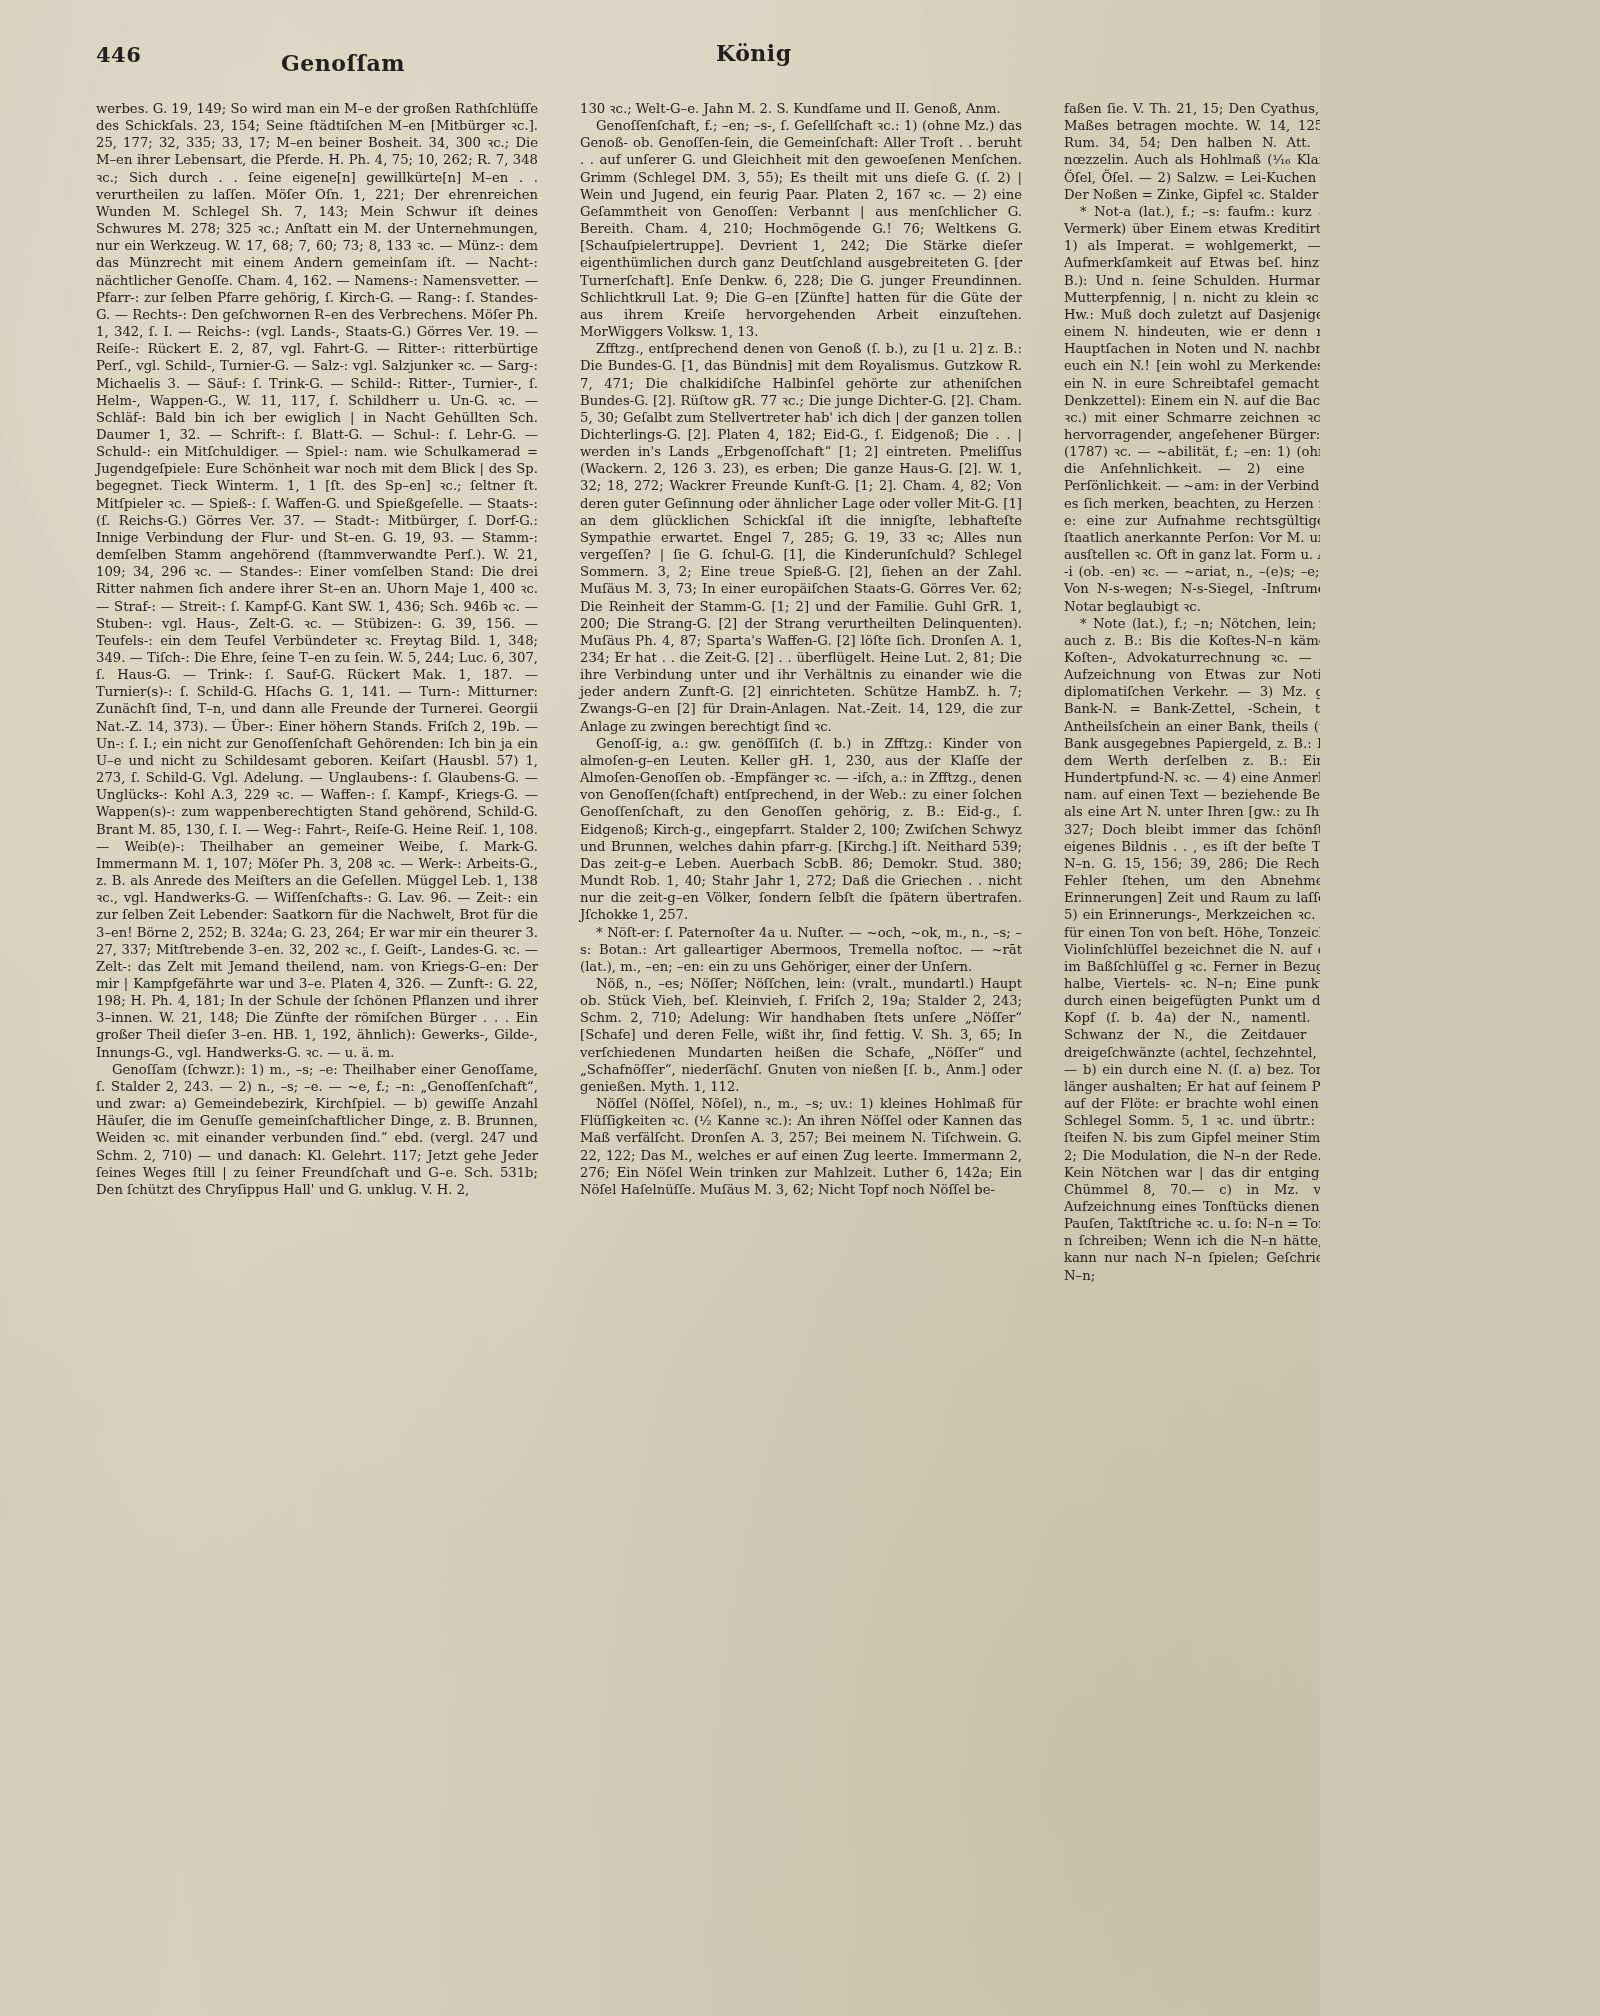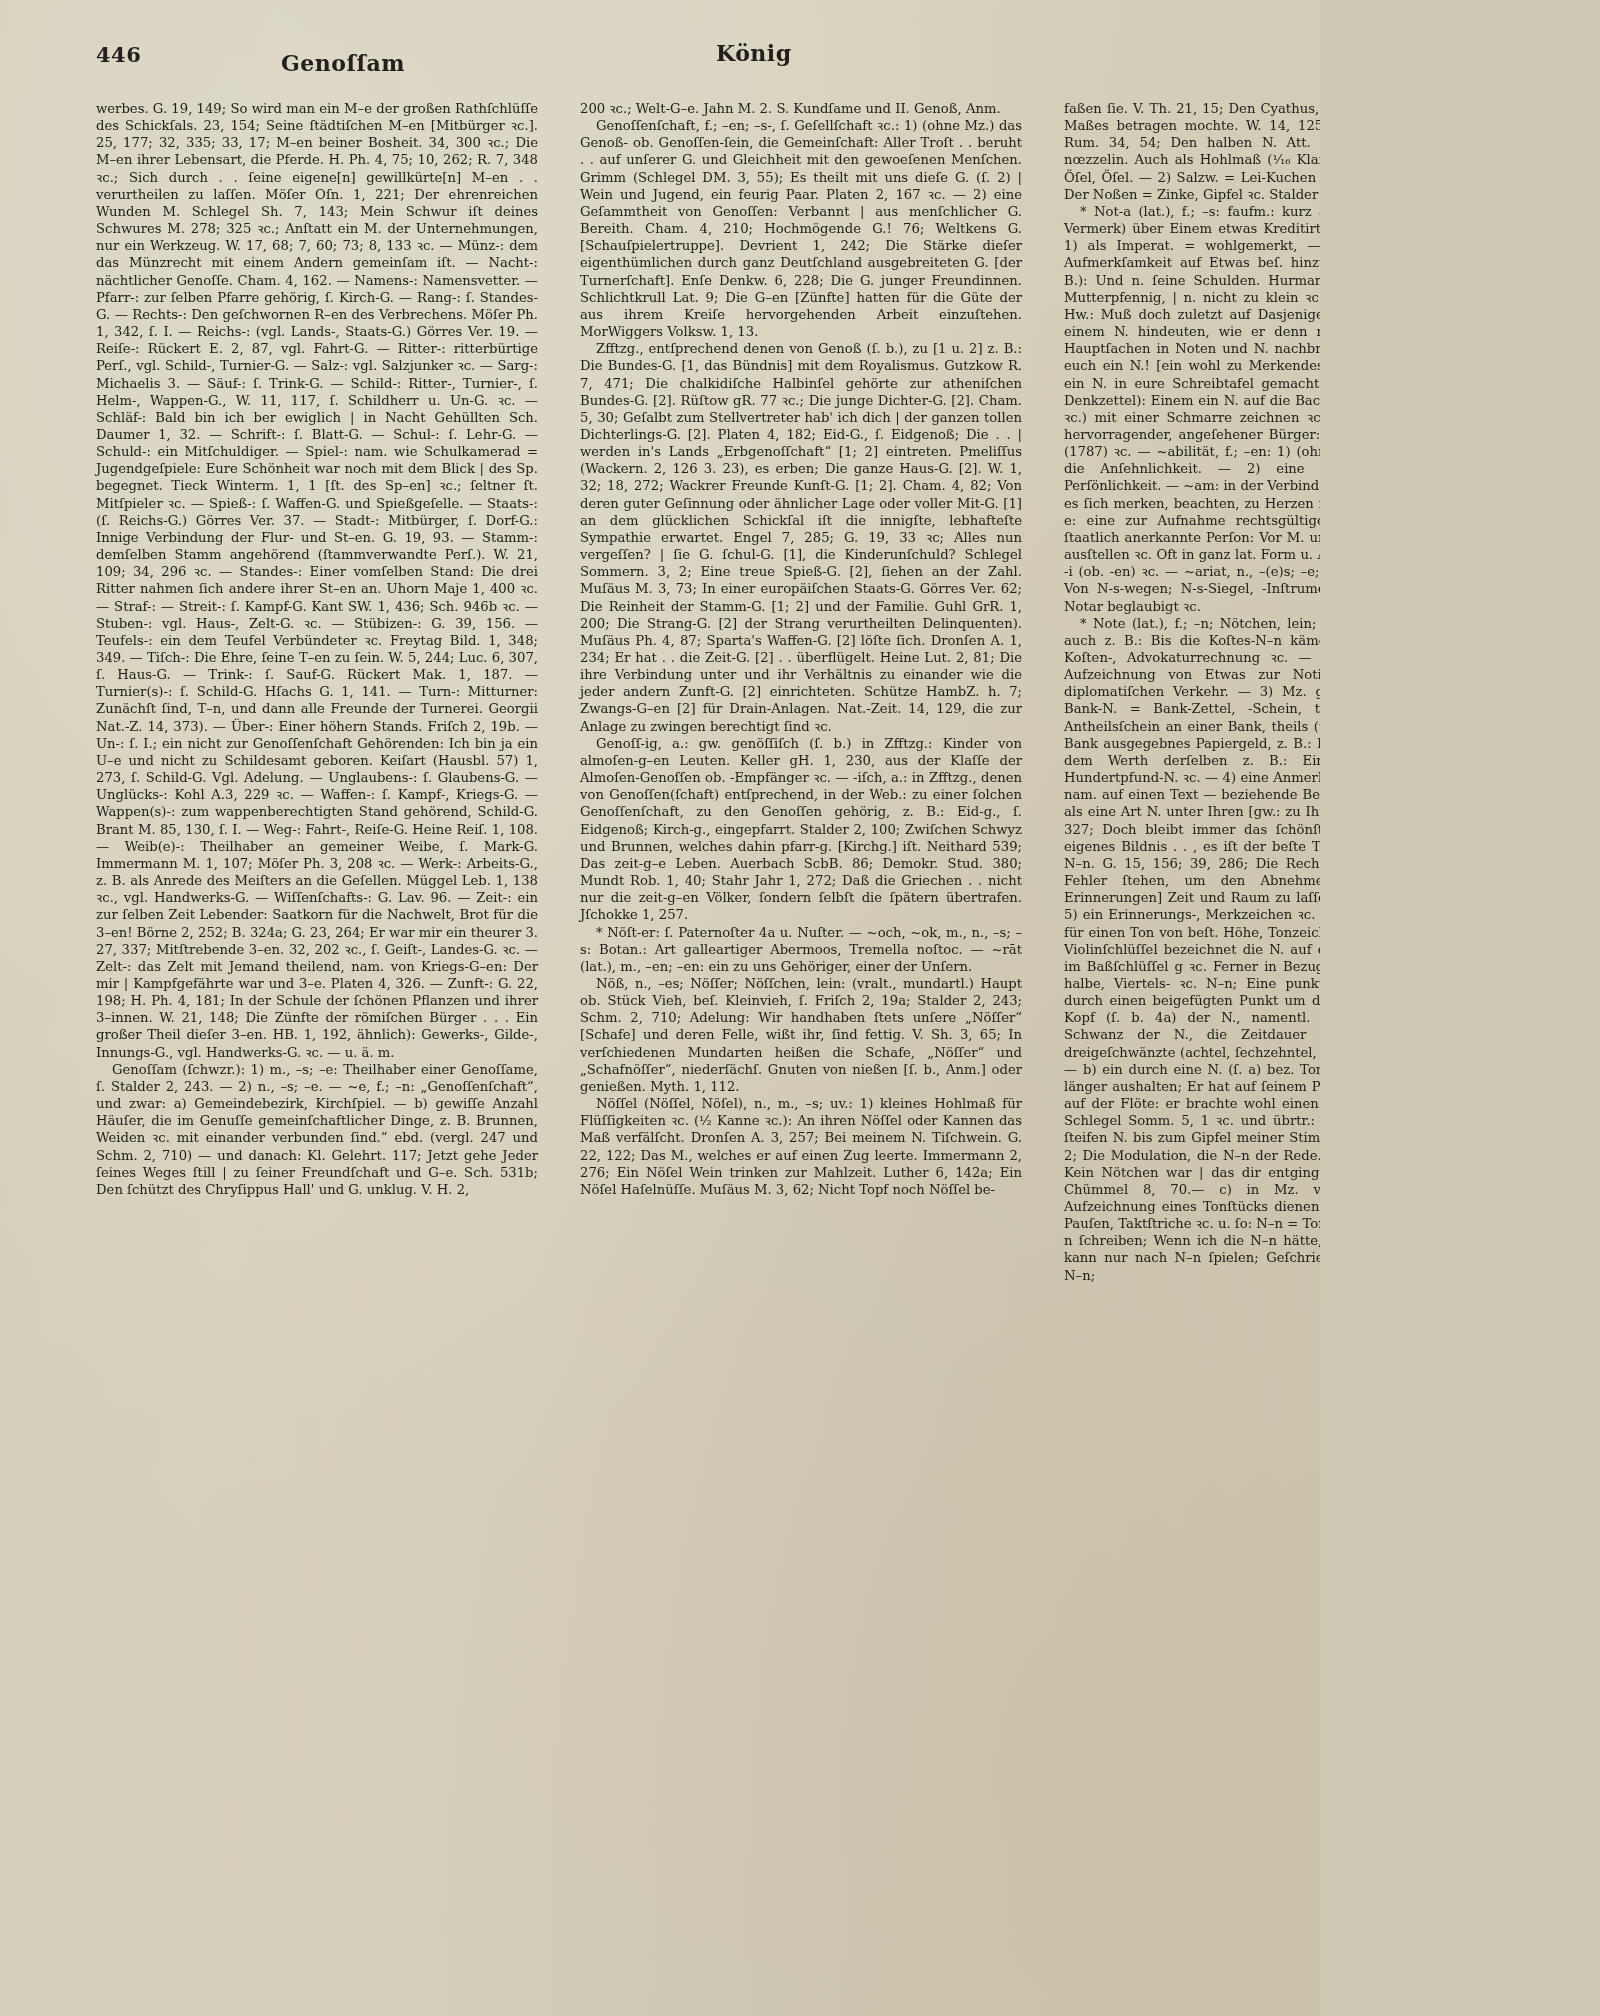--- a/index.html
+++ b/index.html
@@ -109,21 +109,21 @@
     </div>
 
     <div class="columns">
 
       <div class="col">
         <p>werbes. G. 19, 149; So wird man ein M–e der großen Rathſchlüſſe des Schickſals. 23, 154; Seine ſtädtiſchen M–en [Mitbürger ꝛc.]. 25, 177; 32, 335; 33, 17; M–en beiner Bosheit. 34, 300 ꝛc.; Die M–en ihrer Lebensart, die Pferde. H. Ph. 4, 75; 10, 262; R. 7, 348 ꝛc.; Sich durch . . ſeine eigene[n] gewillkürte[n] M–en . . verurtheilen zu laſſen. Möſer Oſn. 1, 221; Der ehrenreichen Wunden M. Schlegel Sh. 7, 143; Mein Schwur iſt deines Schwures M. 278; 325 ꝛc.; Anſtatt ein M. der Unternehmungen, nur ein Werkzeug. W. 17, 68; 7, 60; 73; 8, 133 ꝛc. — Münz-: dem das Münzrecht mit einem Andern gemeinſam iſt. — Nacht-: nächtlicher Genoſſe. Cham. 4, 162. — Namens-: Namensvetter. — Pfarr-: zur ſelben Pfarre gehörig, ſ. Kirch-G. — Rang-: ſ. Standes-G. — Rechts-: Den geſchwornen R–en des Verbrechens. Möſer Ph. 1, 342, ſ. I. — Reichs-: (vgl. Lands-, Staats-G.) Görres Ver. 19. — Reiſe-: Rückert E. 2, 87, vgl. Fahrt-G. — Ritter-: ritterbürtige Perſ., vgl. Schild-, Turnier-G. — Salz-: vgl. Salzjunker ꝛc. — Sarg-: Michaelis 3. — Säuf-: ſ. Trink-G. — Schild-: Ritter-, Turnier-, ſ. Helm-, Wappen-G., W. 11, 117, ſ. Schildherr u. Un-G. ꝛc. — Schläf-: Bald bin ich ber ewiglich | in Nacht Gehüllten Sch. Daumer 1, 32. — Schrift-: ſ. Blatt-G. — Schul-: ſ. Lehr-G. — Schuld-: ein Mitſchuldiger. — Spiel-: nam. wie Schulkamerad = Jugendgeſpiele: Eure Schönheit war noch mit dem Blick | des Sp. begegnet. Tieck Winterm. 1, 1 [ſt. des Sp–en] ꝛc.; ſeltner ſt. Mitſpieler ꝛc. — Spieß-: ſ. Waffen-G. und Spießgeſelle. — Staats-: (ſ. Reichs-G.) Görres Ver. 37. — Stadt-: Mitbürger, ſ. Dorf-G.: Innige Verbindung der Flur- und St–en. G. 19, 93. — Stamm-: demſelben Stamm angehörend (ſtammverwandte Perſ.). W. 21, 109; 34, 296 ꝛc. — Standes-: Einer vomſelben Stand: Die drei Ritter nahmen ſich andere ihrer St–en an. Uhorn Maje 1, 400 ꝛc. — Straf-: — Streit-: ſ. Kampf-G. Kant SW. 1, 436; Sch. 946b ꝛc. — Stuben-: vgl. Haus-, Zelt-G. ꝛc. — Stübizen-: G. 39, 156. — Teufels-: ein dem Teufel Verbündeter ꝛc. Freytag Bild. 1, 348; 349. — Tiſch-: Die Ehre, ſeine T–en zu ſein. W. 5, 244; Luc. 6, 307, ſ. Haus-G. — Trink-: ſ. Sauf-G. Rückert Mak. 1, 187. — Turnier(s)-: ſ. Schild-G. Hſachs G. 1, 141. — Turn-: Mitturner: Zunächſt ſind, T–n, und dann alle Freunde der Turnerei. Georgii Nat.-Z. 14, 373). — Über-: Einer höhern Stands. Friſch 2, 19b. — Un-: ſ. I.; ein nicht zur Genoſſenſchaft Gehörenden: Ich bin ja ein U–e und nicht zu Schildesamt geboren. Keiſart (Hausbl. 57) 1, 273, ſ. Schild-G. Vgl. Adelung. — Unglaubens-: ſ. Glaubens-G. — Unglücks-: Kohl A.3, 229 ꝛc. — Waffen-: ſ. Kampf-, Kriegs-G. — Wappen(s)-: zum wappenberechtigten Stand gehörend, Schild-G. Brant M. 85, 130, ſ. I. — Weg-: Fahrt-, Reiſe-G. Heine Reiſ. 1, 108. — Weib(e)-: Theilhaber an gemeiner Weibe, ſ. Mark-G. Immermann M. 1, 107; Möſer Ph. 3, 208 ꝛc. — Werk-: Arbeits-G., z. B. als Anrede des Meiſters an die Geſellen. Müggel Leb. 1, 138 ꝛc., vgl. Handwerks-G. — Wiſſenſchafts-: G. Lav. 96. — Zeit-: ein zur ſelben Zeit Lebender: Saatkorn für die Nachwelt, Brot für die 3–en! Börne 2, 252; B. 324a; G. 23, 264; Er war mir ein theurer 3. 27, 337; Mitſtrebende 3–en. 32, 202 ꝛc., ſ. Geiſt-, Landes-G. ꝛc. — Zelt-: das Zelt mit Jemand theilend, nam. von Kriegs-G–en: Der mir | Kampfgefährte war und 3–e. Platen 4, 326. — Zunft-: G. 22, 198; H. Ph. 4, 181; In der Schule der ſchönen Pflanzen und ihrer 3–innen. W. 21, 148; Die Zünfte der römiſchen Bürger . . . Ein großer Theil dieſer 3–en. HB. 1, 192, ähnlich): Gewerks-, Gilde-, Innungs-G., vgl. Handwerks-G. ꝛc. — u. ä. m.</p>
         <p class="indent">Genoſſam (ſchwzr.): 1) m., –s; –e: Theilhaber einer Genoſſame, ſ. Stalder 2, 243. — 2) n., –s; –e. — ~e, f.; –n: „Genoſſenſchaft“, und zwar: a) Gemeindebezirk, Kirchſpiel. — b) gewiſſe Anzahl Häuſer, die im Genuſſe gemeinſchaftlicher Dinge, z. B. Brunnen, Weiden ꝛc. mit einander verbunden ſind.“ ebd. (vergl. 247 und Schm. 2, 710) — und danach: Kl. Gelehrt. 117; Jetzt gehe Jeder ſeines Weges ſtill | zu ſeiner Freundſchaft und G–e. Sch. 531b; Den ſchützt des Chryſippus Hall' und G. unklug. V. H. 2,</p>
       </div>
 
       <div class="col">
-        <p>200 ꝛc.; Welt-G–e. Jahn M. 2.  S. Kundſame und II. Genoß, Anm.</p>
+        <p>130 ꝛc.; Welt-G–e. Jahn M. 2.  S. Kundſame und II. Genoß, Anm.</p>
         <p class="indent">Genoſſenſchaft, f.; –en; –s-, ſ. Geſellſchaft ꝛc.: 1) (ohne Mz.) das Genoß- ob. Genoſſen-ſein, die Gemeinſchaft: Aller Troſt . . beruht . . auf unſerer G. und Gleichheit mit den gewoeſenen Menſchen. Grimm (Schlegel DM. 3, 55); Es theilt mit uns dieſe G. (ſ. 2) | Wein und Jugend, ein feurig Paar. Platen 2, 167 ꝛc. — 2) eine Geſammtheit von Genoſſen: Verbannt | aus menſchlicher G. Bereith. Cham. 4, 210; Hochmögende G.! 76; Weltkens G. [Schauſpielertruppe]. Devrient 1, 242; Die Stärke dieſer eigenthümlichen durch ganz Deutſchland ausgebreiteten G. [der Turnerſchaft]. Enſe Denkw. 6, 228; Die G. junger Freundinnen. Schlichtkrull Lat. 9; Die G–en [Zünfte] hatten für die Güte der aus ihrem Kreiſe hervorgehenden Arbeit einzuſtehen. MorWiggers Volksw. 1, 13.</p>
         <p class="indent">Zfftzg., entſprechend denen von Genoß (ſ. b.), zu [1 u. 2] z. B.: Die Bundes-G. [1, das Bündnis] mit dem Royalismus. Gutzkow R. 7, 471; Die chalkidiſche Halbinſel gehörte zur atheniſchen Bundes-G. [2]. Rüſtow gR. 77 ꝛc.; Die junge Dichter-G. [2]. Cham. 5, 30; Geſalbt zum Stellvertreter hab' ich dich | der ganzen tollen Dichterlings-G. [2]. Platen 4, 182; Eid-G., ſ. Eidgenoß; Die . . | werden in's Lands „Erbgenoſſchaft“ [1; 2] eintreten. Pmeliſſus (Wackern. 2, 126 3. 23), es erben; Die ganze Haus-G. [2]. W. 1, 32; 18, 272; Wackrer Freunde Kunſt-G. [1; 2]. Cham. 4, 82; Von deren guter Geſinnung oder ähnlicher Lage oder voller Mit-G. [1] an dem glücklichen Schickſal iſt die innigſte, lebhafteſte Sympathie erwartet. Engel 7, 285; G. 19, 33 ꝛc; Alles nun vergeſſen? | ſie G. ſchul-G. [1], die Kinderunſchuld? Schlegel Sommern. 3, 2; Eine treue Spieß-G. [2], ſiehen an der Zahl. Muſäus M. 3, 73; In einer europäiſchen Staats-G. Görres Ver. 62; Die Reinheit der Stamm-G. [1; 2] und der Familie. Guhl GrR. 1, 200; Die Strang-G. [2] der Strang verurtheilten Delinquenten). Muſäus Ph. 4, 87; Sparta's Waffen-G. [2] löſte ſich. Dronſen A. 1, 234; Er hat . . die Zeit-G. [2] . . überflügelt. Heine Lut. 2, 81; Die ihre Verbindung unter und ihr Verhältnis zu einander wie die jeder andern Zunft-G. [2] einrichteten. Schütze HambZ. h. 7; Zwangs-G–en [2] für Drain-Anlagen. Nat.-Zeit. 14, 129, die zur Anlage zu zwingen berechtigt ſind ꝛc.</p>
         <p class="indent">Genoſſ-ig, a.: gw. genöſſiſch (ſ. b.) in Zfftzg.: Kinder von almoſen-g–en Leuten. Keller gH. 1, 230, aus der Klaſſe der Almoſen-Genoſſen ob. -Empfänger ꝛc. — -iſch, a.: in Zfftzg., denen von Genoſſen(ſchaft) entſprechend, in der Web.: zu einer ſolchen Genoſſenſchaft, zu den Genoſſen gehörig, z. B.: Eid-g., ſ. Eidgenoß; Kirch-g., eingepfarrt. Stalder 2, 100; Zwiſchen Schwyz und Brunnen, welches dahin pfarr-g. [Kirchg.] iſt. Neithard 539; Das zeit-g–e Leben. Auerbach ScbB. 86; Demokr. Stud. 380; Mundt Rob. 1, 40; Stahr Jahr 1, 272; Daß die Griechen . . nicht nur die zeit-g–en Völker, ſondern ſelbſt die ſpätern übertrafen. Jſchokke 1, 257.</p>
         <p class="indent">* Nöſt-er: ſ. Paternoſter 4a u. Nuſter. — ~och, ~ok, m., n., –s; –s: Botan.: Art galleartiger Abermoos, Tremella noſtoc. — ~rāt (lat.), m., –en; –en: ein zu uns Gehöriger, einer der Unſern.</p>
         <p class="indent">Nöß, n., –es; Nöſſer; Nöſſchen, lein: (vralt., mundartl.) Haupt ob. Stück Vieh, beſ. Kleinvieh, ſ. Friſch 2, 19a; Stalder 2, 243; Schm. 2, 710; Adelung: Wir handhaben ſtets unſere „Nöſſer“ [Schafe] und deren Felle, wißt ihr, ſind fettig. V. Sh. 3, 65; In verſchiedenen Mundarten heißen die Schafe, „Nöſſer“ und „Schafnöſſer“, niederſächſ. Gnuten von nießen [ſ. b., Anm.] oder genießen. Myth. 1, 112.</p>
         <p class="indent">Nöſſel (Nöſſel, Nöſel), n., m., –s; uv.: 1) kleines Hohlmaß für Flüſſigkeiten ꝛc. (¹⁄₂ Kanne ꝛc.): An ihren Nöſſel oder Kannen das Maß verfälſcht. Dronſen A. 3, 257; Bei meinem N. Tiſchwein. G. 22, 122; Das M., welches er auf einen Zug leerte. Immermann 2, 276; Ein Nöſel Wein trinken zur Mahlzeit. Luther 6, 142a; Ein Nöſel Haſelnüſſe. Muſäus M. 3, 62; Nicht Topf noch Nöſſel be-</p>
       </div>
 
       <div class="col">
         <p>faßen ſie. V. Th. 21, 15; Den Cyathus, der ungefähr ein N. unſers Maßes betragen mochte. W. 14, 125; Aus einem halben Nöſel Rum. 34, 54; Den halben N. Att. Muſ. 2, 2, 129 ꝛc., mhd. nœzzelin. Auch als Hohlmaß (¹⁄₁₆ Klafter) ſ. Adelung; mundartl.: Öſel, Öſel. — 2) Salzw. = Lei-Kuchen (ſ. Kuchen 4g, vgl. ſchwzr.: Der Noßen = Zinke, Gipfel ꝛc. Stalder 2, 243).</p>

